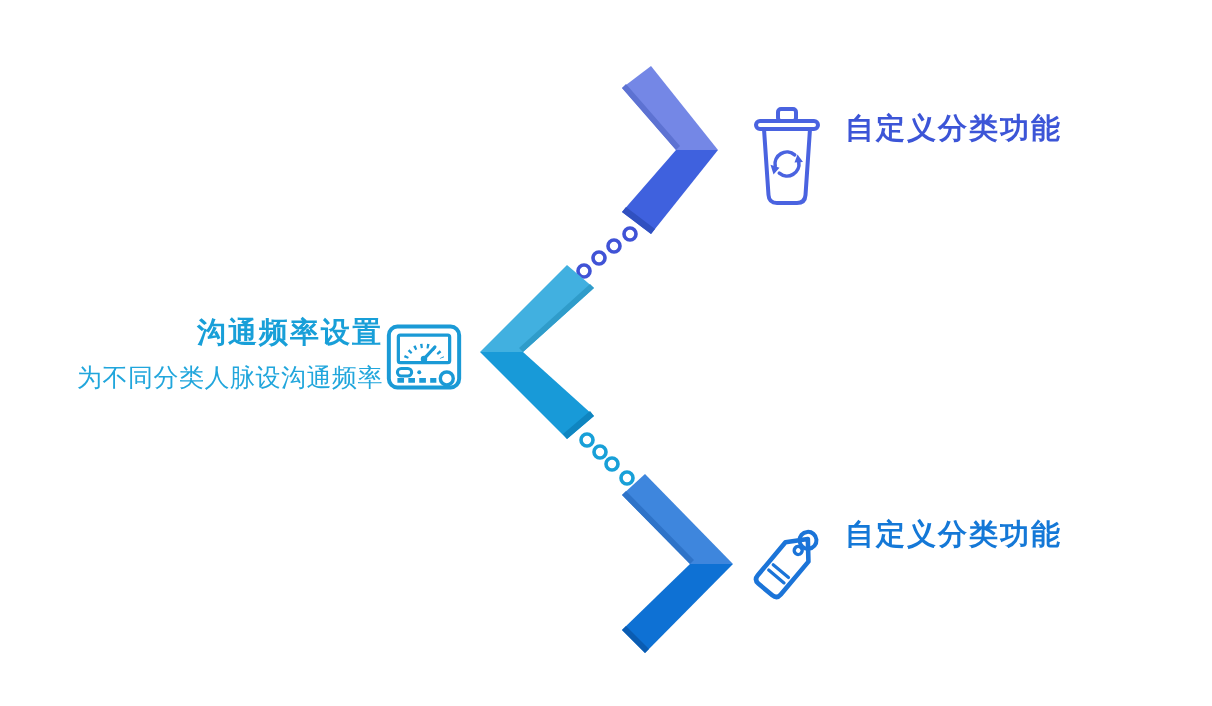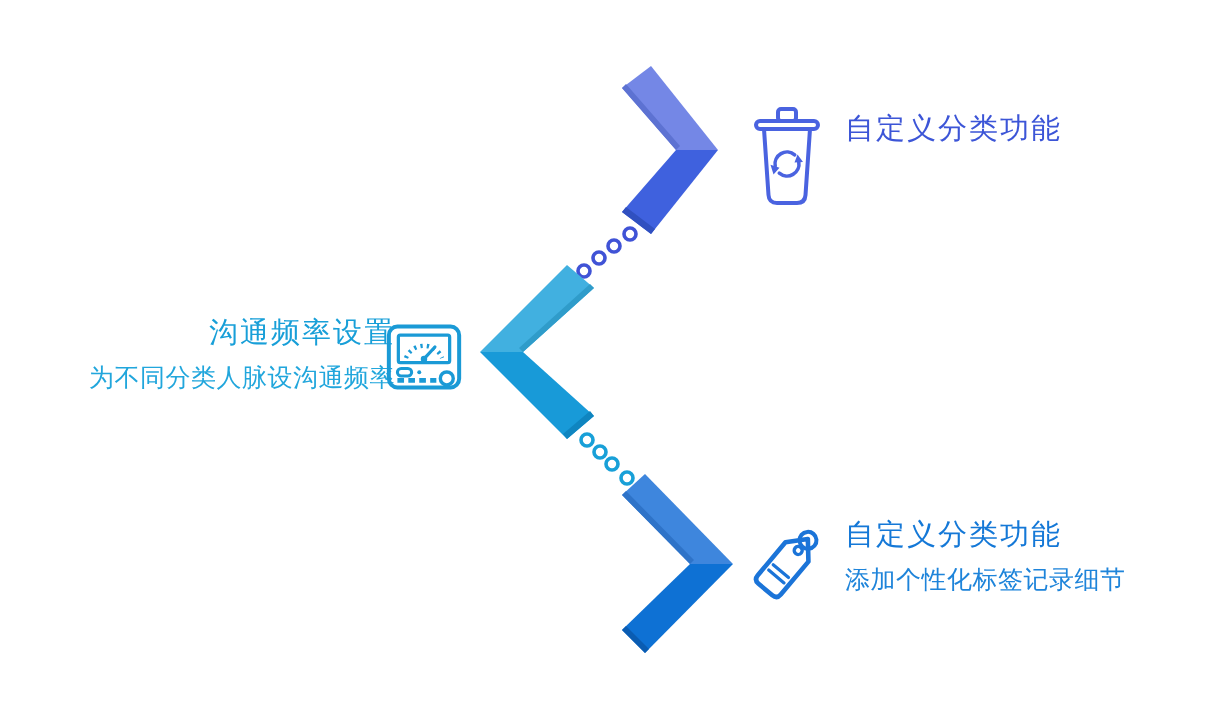--- a/index.html
+++ b/index.html
@@ -2,25 +2,25 @@
 <html><head>
 <meta charset="utf-8">
 <style>
   html,body{margin:0;padding:0;background:#fff;}
   .canvas{
     position:relative;width:1212px;height:706px;overflow:hidden;background:#ffffff;
     font-family:"Liberation Sans","DejaVu Sans",sans-serif;
   }
   .zigzag{position:absolute;left:0;top:0;width:1212px;height:706px;}
   .feature-text{position:absolute;}
-  .feature-title{font-size:29px;font-weight:400;letter-spacing:2px;line-height:1.15;white-space:nowrap;}
+  .feature-title{font-size:29px;font-weight:700;letter-spacing:2px;line-height:1.15;white-space:nowrap;}
   .feature-subtitle{font-size:25px;font-weight:400;letter-spacing:0.5px;line-height:1.2;margin-top:13px;white-space:nowrap;}
   .feature-icon{position:absolute;}
   .f1-text{left:845px;top:112px;text-align:left;}
-  .f2-text{left:17px;top:316px;width:378px;text-align:right;}
+  .f2-text{left:5px;top:316px;width:378px;text-align:right;}
   .f3-text{left:845px;top:518px;text-align:left;}
   .f1-icon{left:747px;top:106px;}
   .f2-icon{left:386px;top:318px;}
   .f3-icon{left:748px;top:513px;}
 </style>
 </head>
 <body>
 
 <div class="canvas">
 
@@ -99,16 +99,15 @@
     <g transform="translate(38,52) rotate(40)" fill="none" stroke-linecap="round" stroke-linejoin="round" stroke="#1b74d8">
       <path d="M0 -34 L15 -17 L15 26 Q15 32 9 32 L-9 32 Q-15 32 -15 26 L-15 -17 Z" stroke-width="4.6"></path>
       <circle cx="0" cy="-19" r="4" stroke-width="3.4"></circle>
       <circle cx="1" cy="-33" r="8.5" stroke-width="4"></circle>
       <line x1="-10" y1="8" x2="10" y2="8" stroke-width="3.2"></line>
       <line x1="-10" y1="15" x2="10" y2="15" stroke-width="3.2"></line>
     </g>
   </svg>
   <div class="feature-text f3-text">
     <div class="feature-title" style="color: rgb(20, 120, 215);">自定义分类功能</div>
-    <div class="feature-subtitle" style="color: rgb(30, 132, 218);">添加个性化标签记录细节</div>
   </div>
 
 </div>
 
 </body></html>

